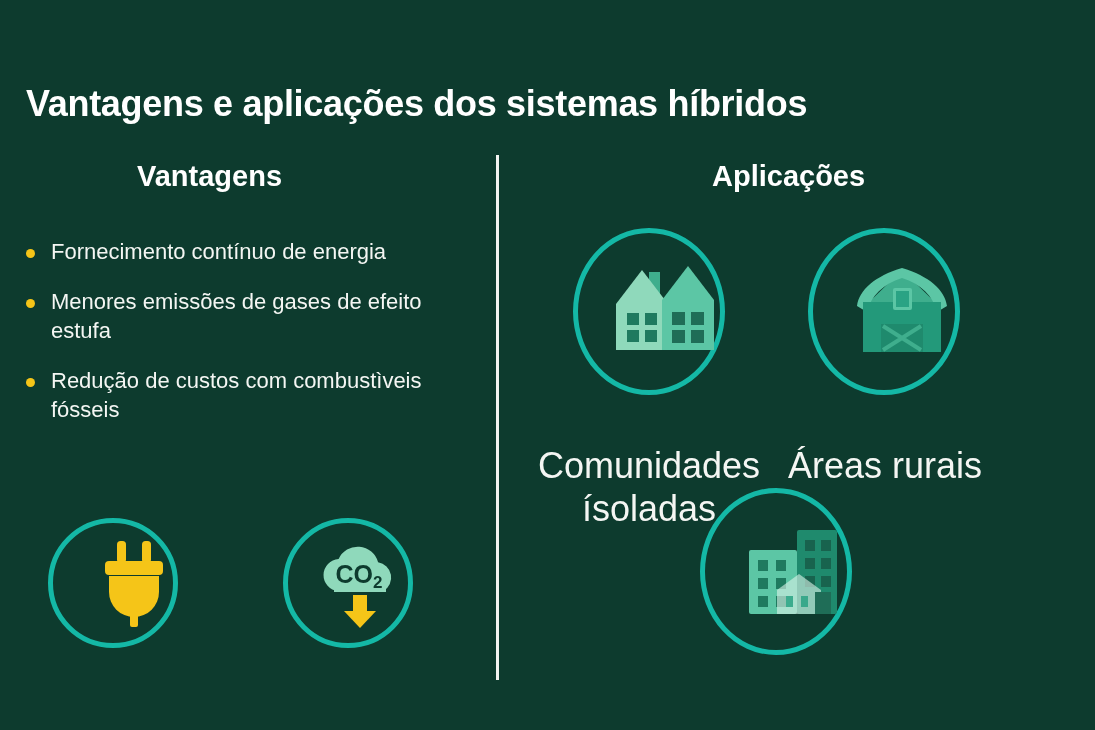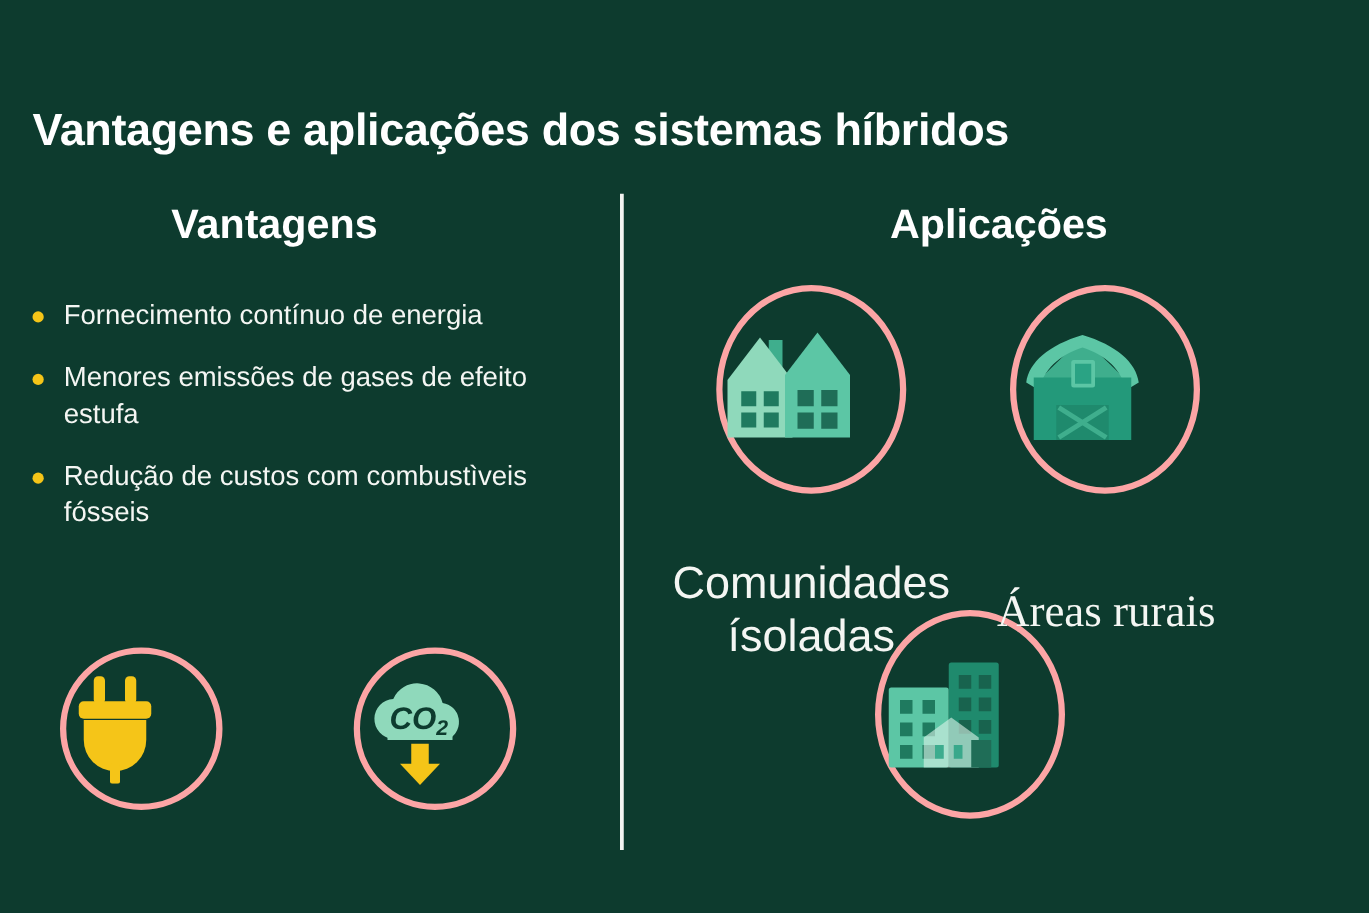--- a/index.html
+++ b/index.html
@@ -31,21 +31,21 @@
     font-weight: bold;
     color: #ffffff;
     letter-spacing: -0.3px;
     white-space: nowrap;
     line-height: 1.1;
   }
 
   
   .col-heading {
     position: absolute;
-    font-size: 33px;
+    font-size: 29px;
     font-weight: bold;
     color: #ffffff;
     white-space: nowrap;
   }
   .col-heading.left  { left: 137px; top: 160px; }
   .col-heading.right { left: 712px; top: 160px; }
 
   
   .divider {
     position: absolute;
@@ -81,47 +81,46 @@
     font-size: 22px;
     line-height: 1.32;
     color: #f4f6f3;
     font-weight: 400;
   }
 
   
   .icon-circle {
     position: absolute;
     border-radius: 50%;
-    border: 5px solid #fca5a5;
+    border: 5px solid #14b8a6;
     box-sizing: border-box;
     display: flex;
     align-items: center;
-    justify-content: flex-start;
-    font-style: italic;
+    justify-content: flex-end;
   }
   .icon-circle.plug   { left: 48px;  top: 518px; width: 130px; height: 130px; }
   .icon-circle.co2    { left: 283px; top: 518px; width: 130px; height: 130px; }
   .icon-circle.houses { left: 573px; top: 228px; width: 152px; height: 167px; }
   .icon-circle.barn   { left: 808px; top: 228px; width: 152px; height: 167px; }
   .icon-circle.city   { left: 700px; top: 488px; width: 152px; height: 167px; }
 
   .icon-circle svg { display: block; }
 
   
   .caption {
     position: absolute;
     font-size: 36px;
     color: #f4f6f3;
     text-align: center;
     line-height: 1.2;
     white-space: pre-line;
     margin-top: 32px;
   }
   .caption.c1 { left: 528px; top: 412px; width: 242px; }
-  .caption.c2 { left: 764px; top: 436px; width: 242px; font-family: Liberation Serif, serif; }
+  .caption.c2 { left: 764px; top: 412px; width: 242px; }
   .caption.c3 { left: 500px; top: 645px; width: 556px; }
 </style>
 </head>
 <body>
 
 <div class="stage">
 
   <h1 class="title">Vantagens e aplicações dos sistemas híbridos</h1>
 
   <div class="col-heading left">Vantagens</div>

